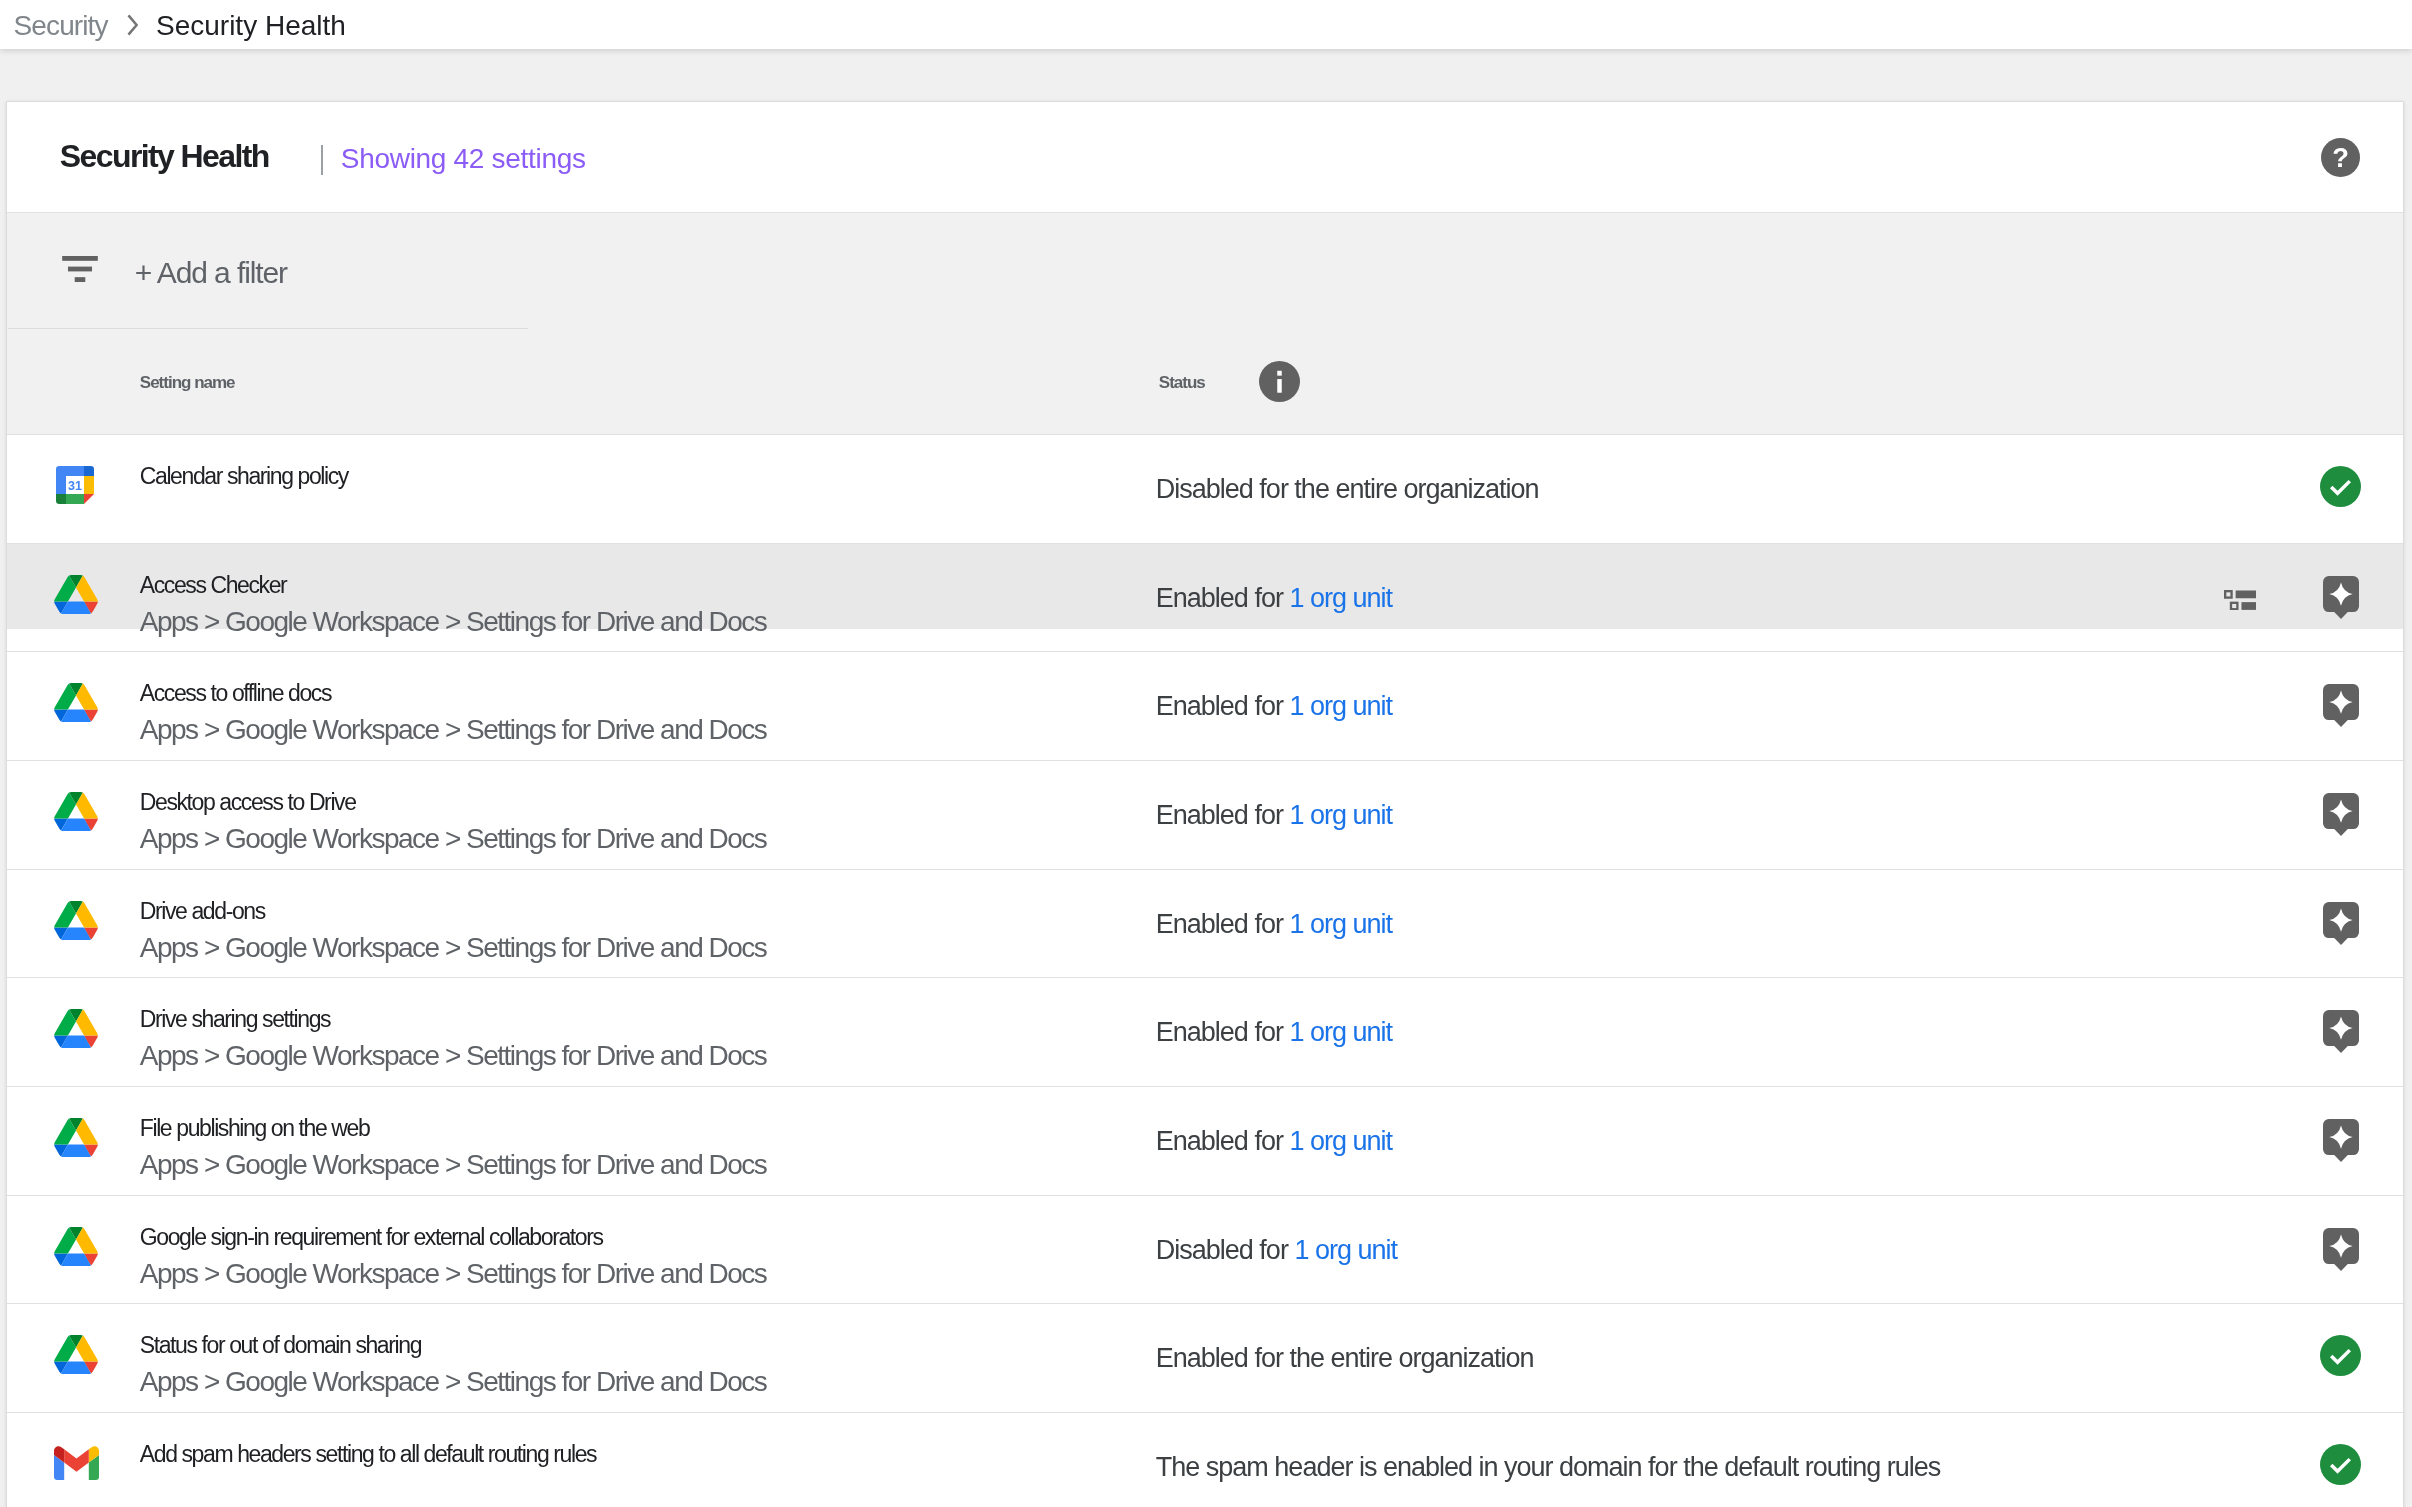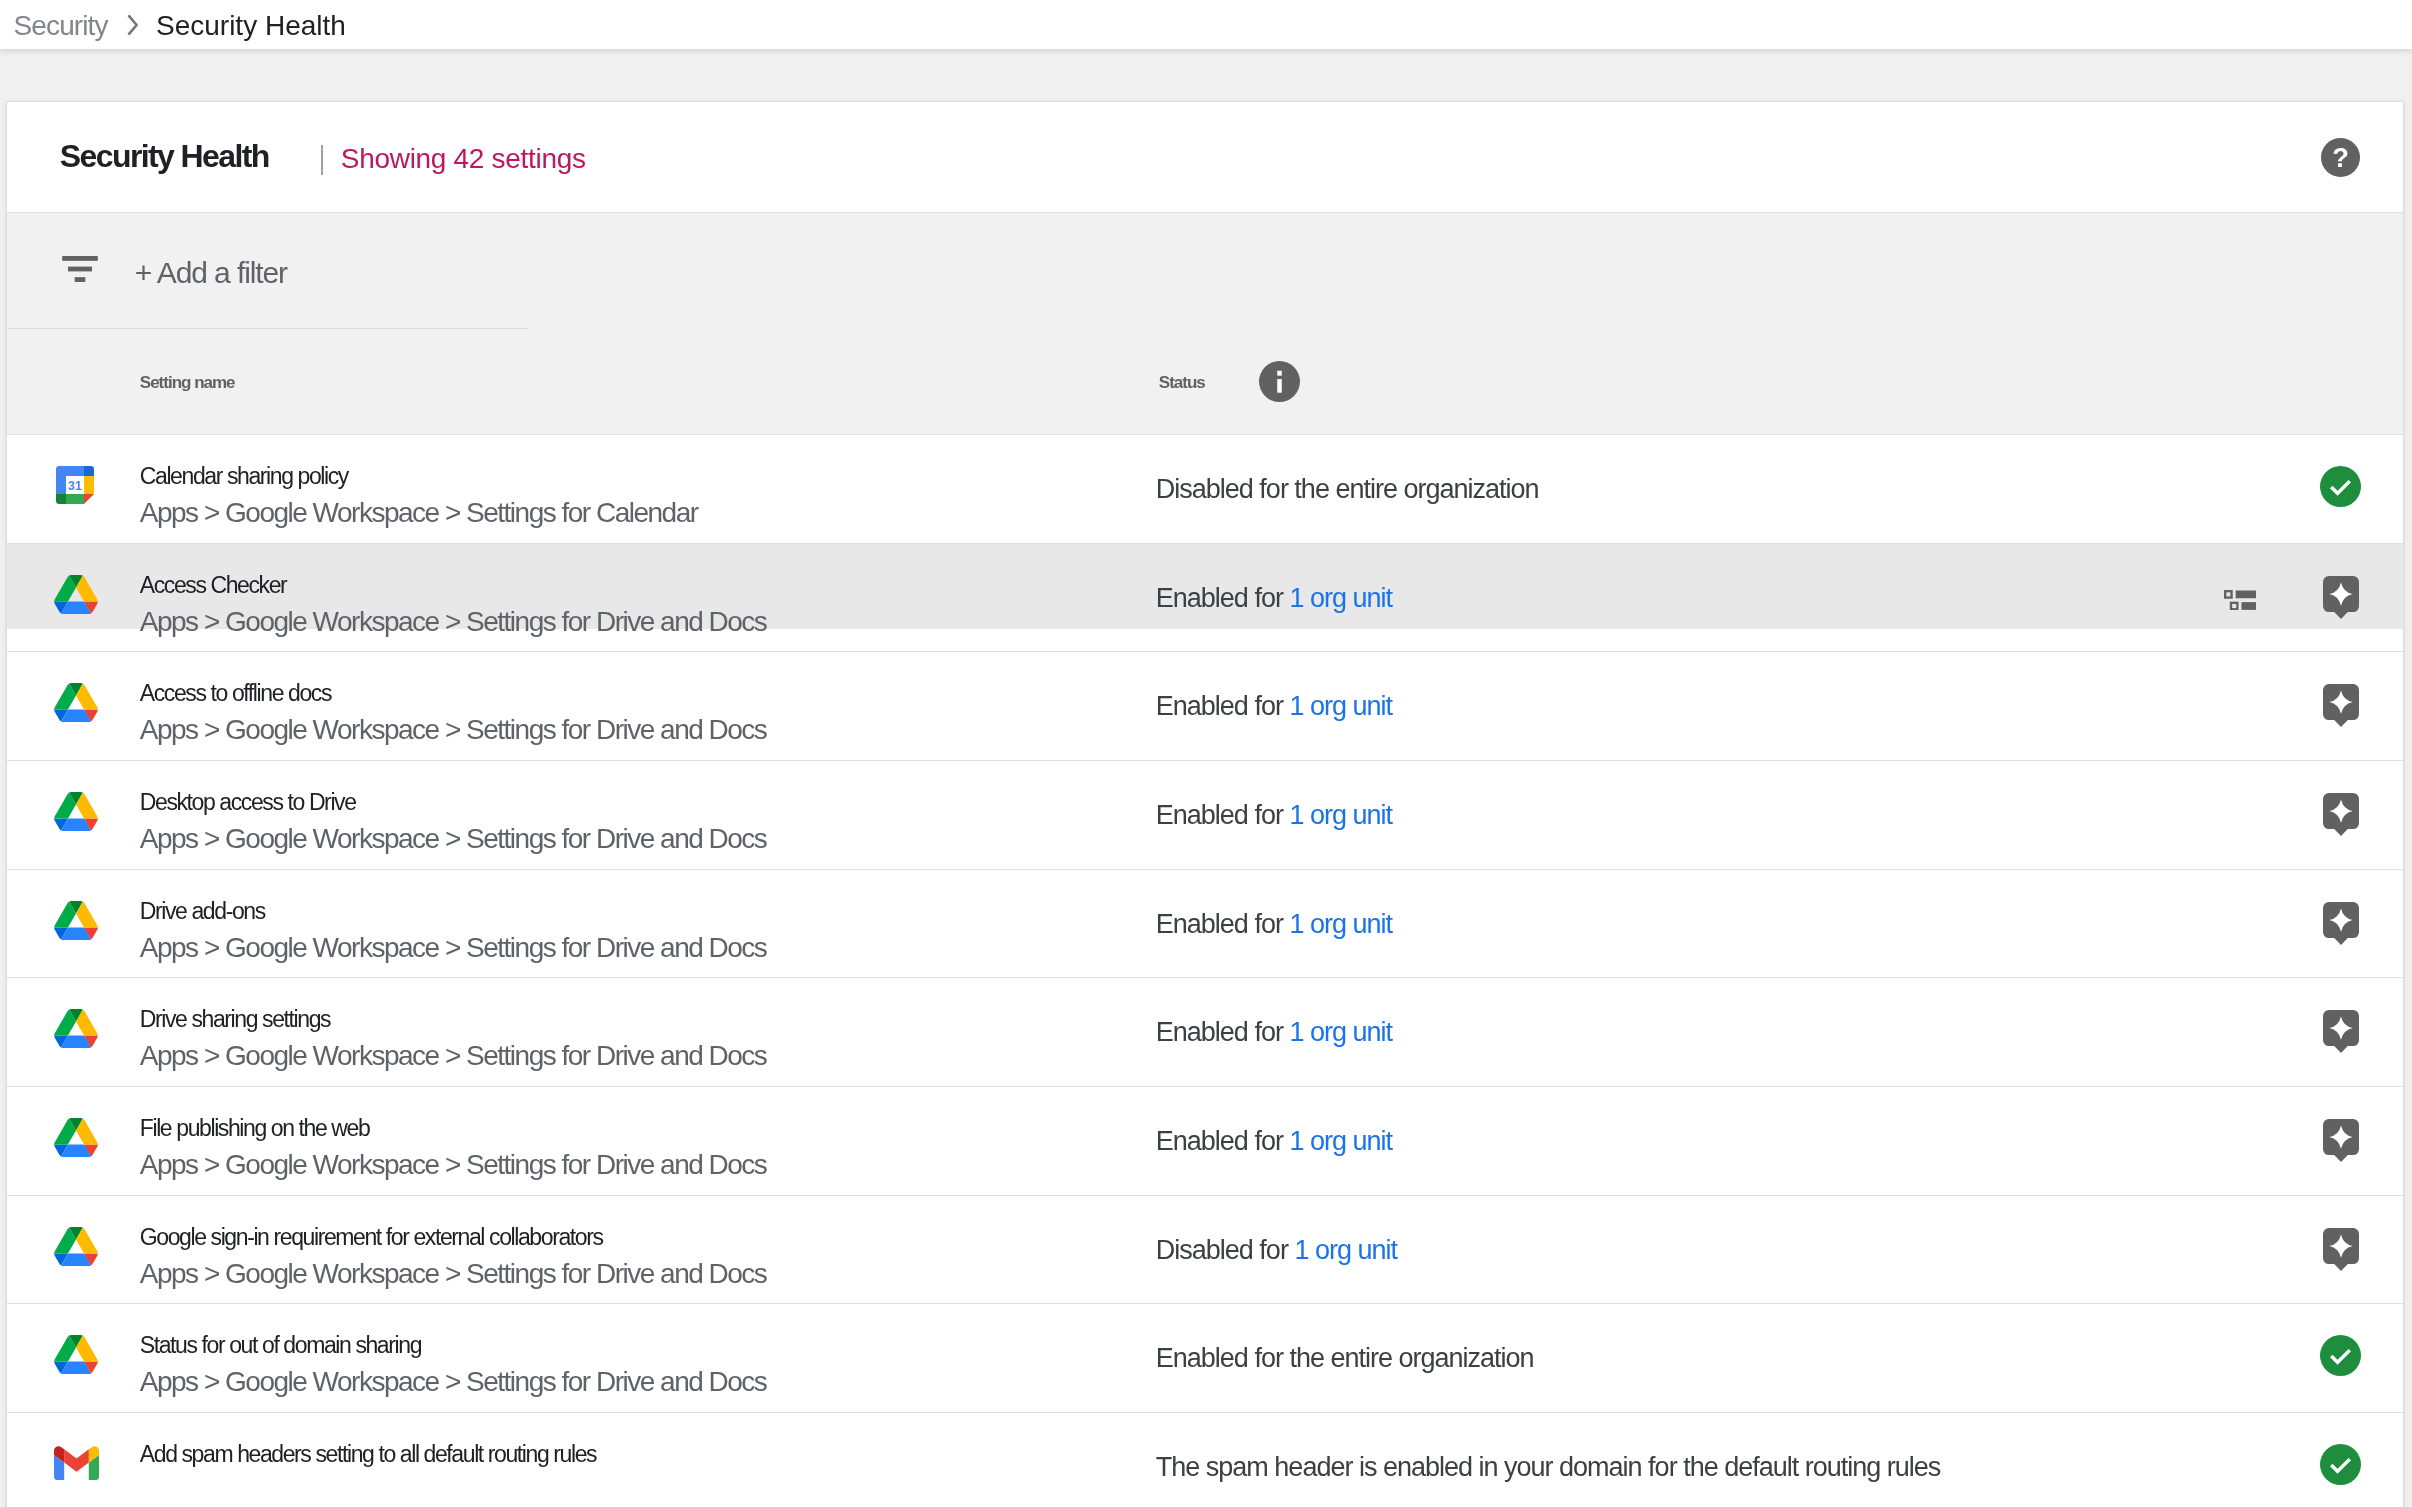--- a/index.html
+++ b/index.html
@@ -14,21 +14,21 @@
     color:#202124; letter-spacing:0; }
   #card { position:absolute; left:5.8px; top:101px; width:2398px; height:1417px;
     background:#fff; border:1px solid #dadce0; border-bottom:none;
     box-shadow:0 1px 3.9px rgba(0,0,0,0.10); }
   
   #cardhead { position:absolute; left:0; top:0; width:2396px; height:110px; background:#fff; }
   .ctitle { position:absolute; left:53px; top:35px; font-size:32px; line-height:39px;
     font-weight:bold; color:#202124; letter-spacing:-1.6px; }
   .csep { position:absolute; left:314px; top:43px; width:1.9px; height:30px; background:#9aa0a6; }
   .cshow { position:absolute; left:334px; top:39px; font-size:28px; line-height:35px;
-    color:#be185d; letter-spacing:-0.3px; }
+    color:#8b5cf6; letter-spacing:-0.3px; }
   #graysec { position:absolute; left:0; top:110px; width:2396px; height:276px;
     background:#f1f1f1; border-top:1px solid #e0e0e0; }
   .filterline { position:absolute; left:1px; top:115px; width:520px; height:1px; background:#dadce0; }
   .addfilter { position:absolute; left:128px; top:41px; font-size:30px; line-height:37px;
     color:#5f6368; letter-spacing:-1.1px; }
   .colhead { position:absolute; top:265px; font-size:17px; line-height:31px; font-weight:bold;
     color:#5f6368; letter-spacing:-1px; }
   #rows { position:absolute; left:0; top:332px; width:2396px; }
   .row { position:absolute; left:0; width:2396px; height:86px; border-top:1px solid #e0e0e0; background:#fff; }
   .row.hl { background:linear-gradient(#e8e8e8 0, #e8e8e8 104px, #fdfdfd 104px); }
@@ -87,21 +87,20 @@
   <path fill="#4285f4" d="M147.4 0H17.5A17.5 17.5 0 0 0 0 17.5v129.9h52.6V52.6h94.8z"></path>
   <path fill="#1967d2" d="M200 52.6V17.5A17.5 17.5 0 0 0 182.5 0h-35.1v52.6z"></path>
   <path fill="#fbbc04" d="M200 52.6h-52.6v94.7H200z"></path>
   <path fill="#ea4335" d="M147.4 200 200 147.4h-52.6z"></path>
   <path fill="#34a853" d="M52.6 200h94.8v-52.6H52.6z"></path>
   <path fill="#188038" d="M0 147.4v35.1A17.5 17.5 0 0 0 17.5 200h35.1v-52.6z"></path>
   <rect fill="#fff" x="52.6" y="52.6" width="94.8" height="94.8"></rect>
   <text x="100" y="124" text-anchor="middle" font-size="66" font-weight="bold" fill="#4285f4" font-family="Liberation Sans">31</text>
           </svg></span>
         <span class="rtitle">Calendar sharing policy</span>
-        <span class="rsub">Apps &gt; Google Workspace &gt; Settings for Calendar</span>
         <span class="rstat">Disabled for the entire organization</span>
         <span class="rcheck"><svg width="41" height="41" viewBox="0 0 42 42">
   <circle cx="21" cy="21" r="21" fill="#1e8e3e"></circle>
   <path d="M11.5 21.5 L18 28 L30.5 15.5" fill="none" stroke="#fff" stroke-width="3.6"></path>
           </svg></span>
       </div>
       <div class="row hl" style="top:109px">
         <span class="ricon" style="top:31px; left:47px"><svg width="44" height="39" viewBox="0 0 87.3 78">
   <path fill="#0066da" d="m6.6 66.85 3.85 6.65c.8 1.4 1.95 2.5 3.3 3.3L27.5 53H0c0 1.55.4 3.1 1.2 4.5z"></path>
   <path fill="#00ac47" d="M43.65 25 29.9 1.2c-1.35.8-2.5 1.9-3.3 3.3l-25.4 44A9.06 9.06 0 0 0 0 53h27.5z"></path>

